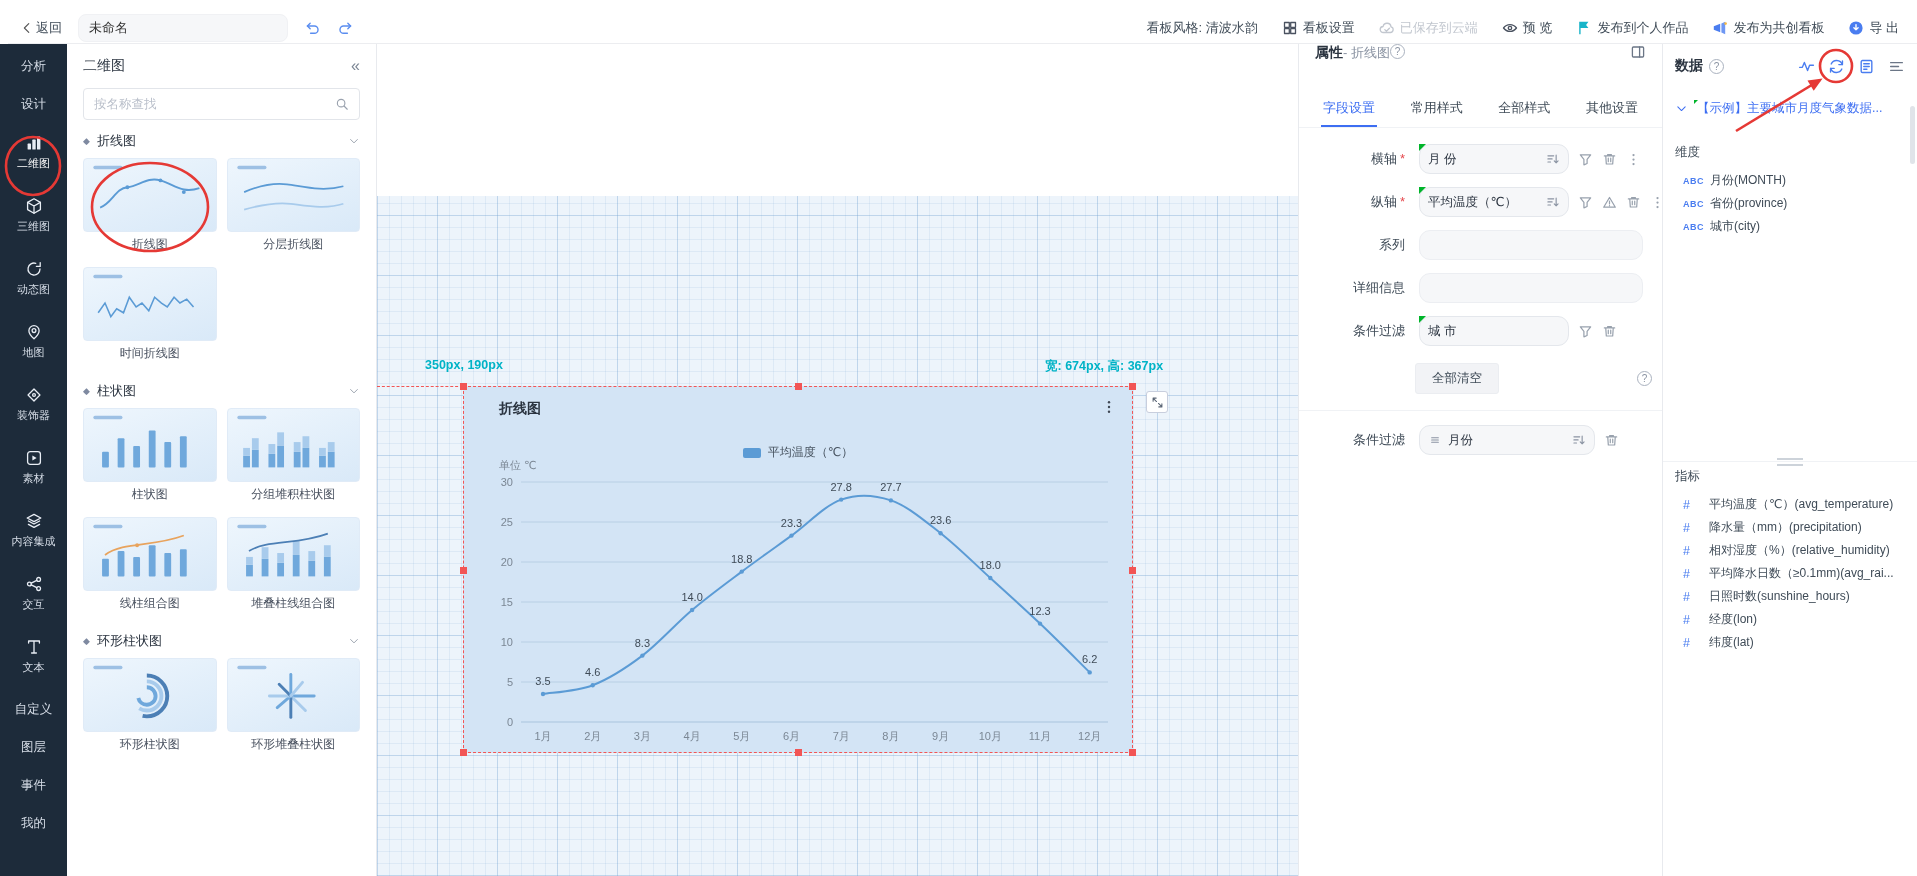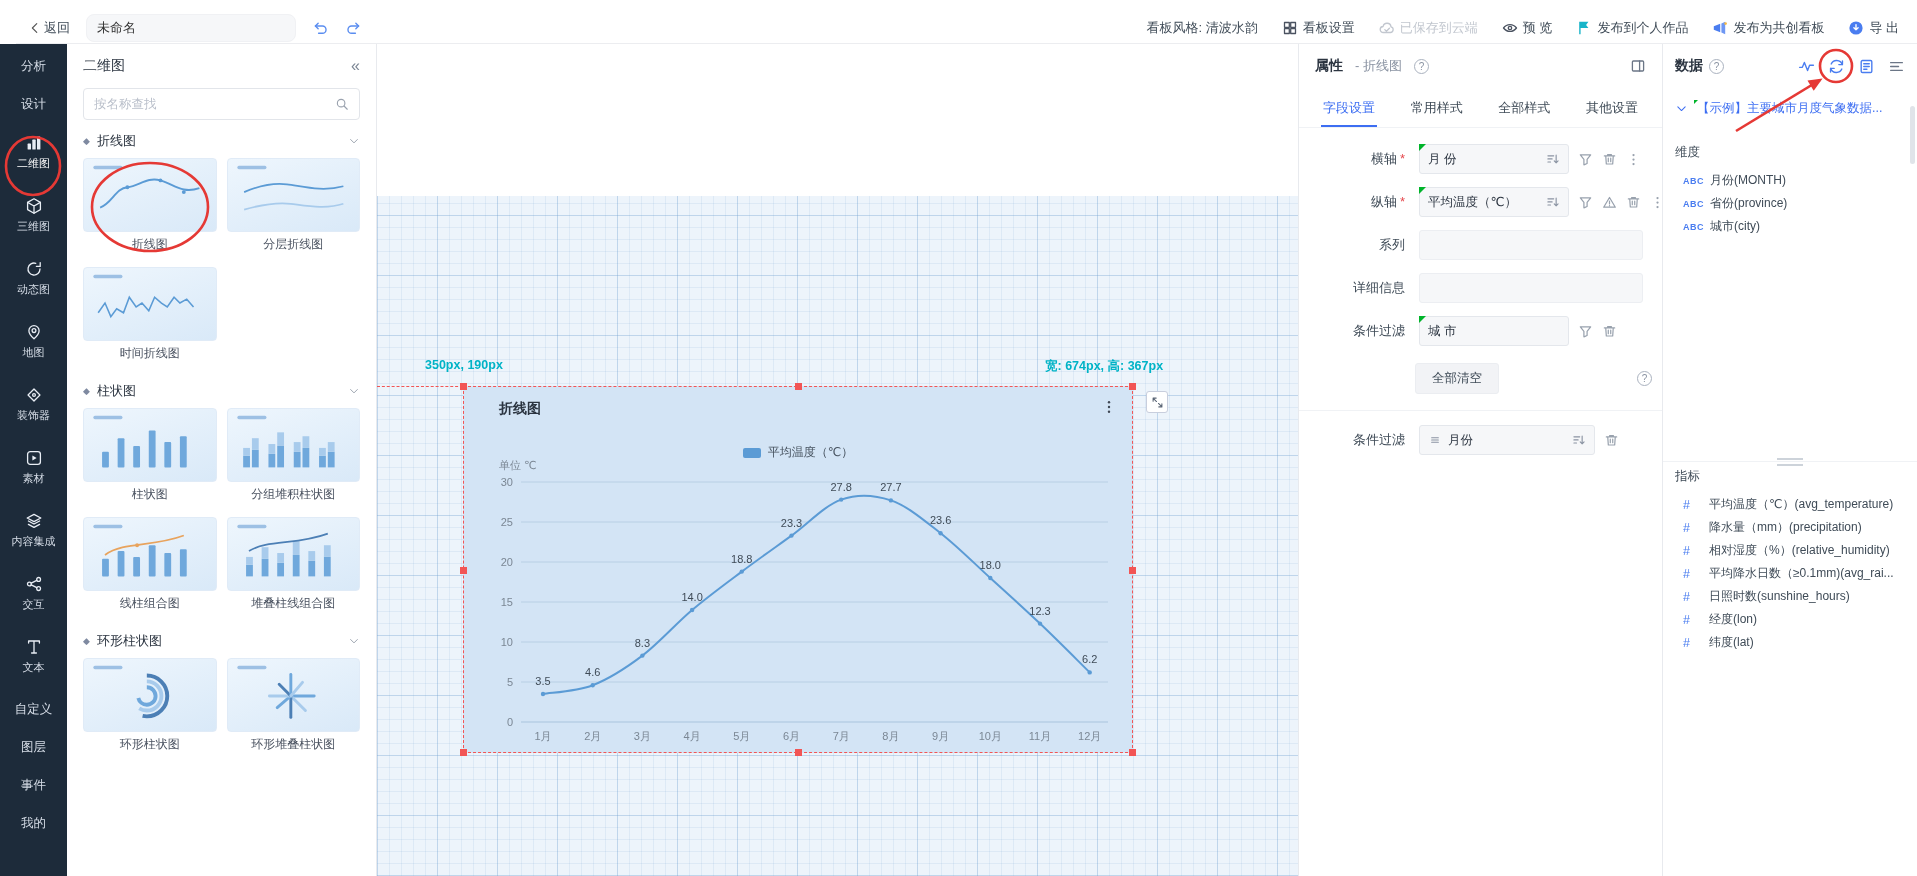--- a/index.html
+++ b/index.html
@@ -1,20 +1,20 @@
 <!DOCTYPE html>
 <html><head>
 <meta charset="utf-8">
 <style>
 *{box-sizing:border-box;margin:0;padding:0}
 html,body{width:1917px;height:876px;overflow:hidden}
 body{font-family:"Liberation Sans","DejaVu Sans",sans-serif;background:#fff;position:relative;font-size:13px;color:#333}
 svg{display:block;width:100%;height:100%}
 
-.topbar{position:absolute;top:0;left:16px;right:0;height:44px;background:#fff;border-bottom:1px solid #ecedf0;display:flex;align-items:center;z-index:30;padding:12px 18px 0 12px}
+.topbar{position:absolute;top:0;left:8px;right:0;height:44px;background:#fff;border-bottom:1px solid #ecedf0;display:flex;align-items:center;z-index:30;padding:12px 18px 0 12px}
 .tb-left{display:flex;align-items:center;gap:16px}
 .back{display:flex;align-items:center;gap:2px;cursor:pointer;color:#3f4b57}
 .bic{width:14px;height:14px;color:#555;display:inline-block}
 .doc-title{width:210px;height:28px;background:#f6f7f9;border:1px solid #f0f1f4;border-radius:8px;padding:0 10px;font-size:13px;color:#333;font-family:inherit}
 .tb-ic{width:17px;height:17px;color:#5a8df0;cursor:pointer;display:inline-block}
 .tb-right{margin-left:auto;display:flex;align-items:center;gap:24px}
 .tb-item{display:flex;align-items:center;gap:5px;cursor:pointer;white-space:nowrap;color:#3f4b57}
 .tb-item.muted{color:#c2c7cf}
 .tb-icn{width:16px;height:16px;display:inline-block;color:#4a5260}
 .tb-item.muted .tb-icn{color:#c2c7cf}
@@ -66,34 +66,34 @@
 .vlabel{font-size:11px;fill:#3f4b57}
 .selection{position:absolute;left:86px;top:342px;width:670px;height:367px;border:1px dashed #f25555;pointer-events:none}
 .hd{position:absolute;width:7px;height:7px;background:#f25555}
 .hd.nw{left:-4px;top:-4px}.hd.n{left:calc(50% - 3px);top:-4px}.hd.ne{right:-4px;top:-4px}
 .hd.w{left:-4px;top:calc(50% - 3px)}.hd.e{right:-4px;top:calc(50% - 3px)}
 .hd.sw{left:-4px;bottom:-4px}.hd.s{left:calc(50% - 3px);bottom:-4px}.hd.se{right:-4px;bottom:-4px}
 .resize-btn{position:absolute;left:769px;top:347px;width:22px;height:22px;background:#fff;border:1px solid #c8cedd;border-radius:3px;display:flex;align-items:center;justify-content:center;color:#5a6575;cursor:pointer;z-index:3}
 .resize-btn svg{width:13px;height:13px}
 
 .props{position:absolute;top:44px;left:1298px;width:364px;bottom:0;background:#fff;border-left:1px solid #e8eaee;z-index:5}
-.props-head{height:44px;display:flex;align-items:center;gap:12px;padding:0 16px}
+.props-head{height:44px;display:flex;gap:0;padding:0 16px}
 .ph-title{font-size:14px;font-weight:bold;color:#2b3440}
 .ph-sub{font-size:13px;color:#8a93a2}
 .q-icon{width:15px;height:15px;border:1px solid #aab2bf;border-radius:50%;color:#8a93a2;font-size:10px;display:inline-flex;align-items:center;justify-content:center;cursor:pointer;flex:none}
 .ph-right{margin-left:auto;width:16px;height:16px;color:#6b7686;cursor:pointer}
 .props-tabs{display:flex;justify-content:space-between;align-items:center;height:40px;padding:0 24px;border-bottom:1px solid #f0f2f5;font-size:13px}
 .ptab{color:#3f4b57;cursor:pointer;position:relative;height:100%;display:flex;align-items:center}
 .ptab.active{color:#3d6ef2}
 .ptab.active::after{content:"";position:absolute;left:-2px;right:-2px;bottom:0;height:2px;background:#3d6ef2}
 .fields{padding:16px 10px 0 14px}
 .frow{display:flex;align-items:center;margin-bottom:13px}
 .flabel{width:92px;text-align:right;font-size:13px;color:#3f4b57;margin-right:14px;flex:none;white-space:nowrap}
 .flabel.req::after{content:"*";color:#e5484d;margin-left:3px}
-.finput{position:relative;height:30px;background:#f6f7f9;border:1px solid #e4e7ec;border-radius:3px;display:flex;align-items:center;padding:0 8px;font-size:12.5px;color:#2b3440;width:150px;flex:none;cursor:pointer}
+.finput{position:relative;height:30px;background:#f6f7f9;border:1px solid #e4e7ec;border-radius:11px;display:flex;align-items:center;padding:0 8px;font-size:12.5px;color:#2b3440;width:150px;flex:none;cursor:pointer}
 .finput.wide{width:224px;border-color:#eceef2}
 .finput.marked::before{content:"";position:absolute;left:-1px;top:-1px;border-top:7px solid #00b42a;border-right:7px solid transparent}
 .fval{white-space:nowrap;overflow:hidden;text-overflow:ellipsis}
 .inner-ic{margin-left:auto;width:14px;height:14px;color:#8a93a2;flex:none;display:inline-block}
 .lead-ic{margin-right:6px;width:14px;height:14px;color:#8a93a2;flex:none;display:inline-block}
 .ficons{display:flex;align-items:center;gap:9px;margin-left:9px}
 .ficon{width:15px;height:15px;color:#98a1ad;cursor:pointer;flex:none;display:inline-block}
 .clear-row{display:flex;align-items:center;padding:4px 10px 0 116px}
 .clear-btn{background:#f2f3f6;border:1px solid #ebedf1;border-radius:3px;padding:6px 16px;font-size:12.5px;color:#3f4b57;cursor:pointer;font-family:inherit}
 .clear-row .q-icon{margin-left:auto}

